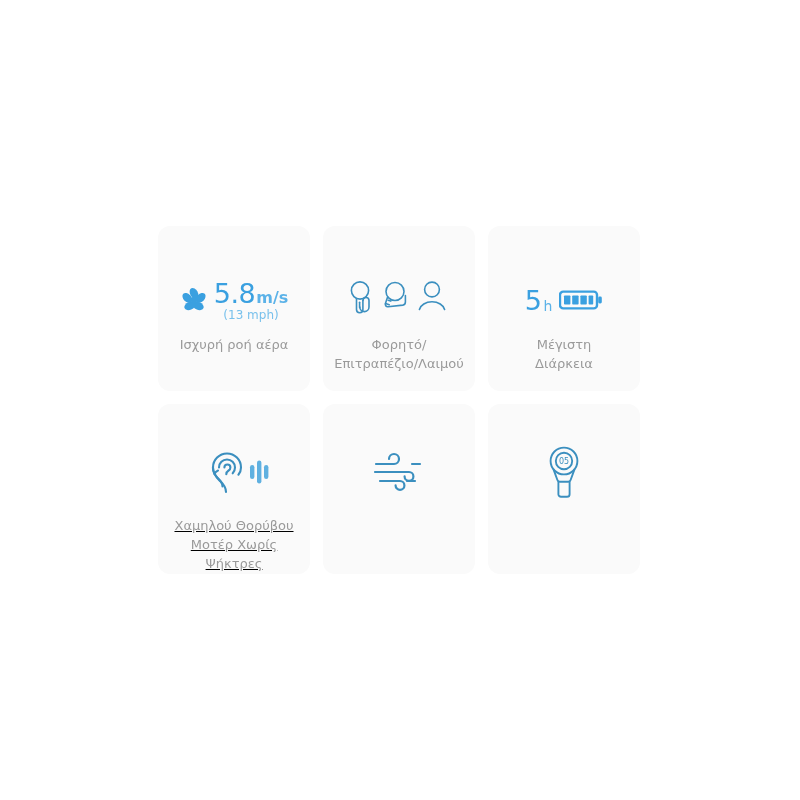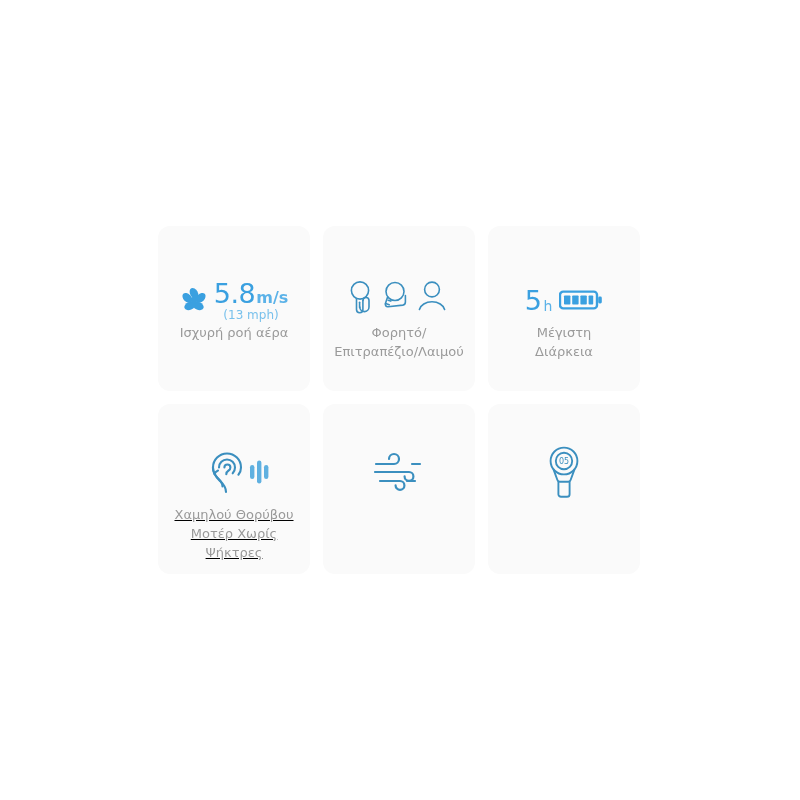--- a/index.html
+++ b/index.html
@@ -90,21 +90,21 @@
     font-size: 27px;
     color: #3aa0e0;
     letter-spacing: -0.5px;
   }
   .battery-unit {
     font-size: 14px;
     color: #5bb2e8;
   }
 
   .caption {
-    margin-top: 2px;
+    margin-top: 14px;
     text-align: center;
     font-size: 13px;
     line-height: 1.45;
     color: #9a9a9a;
     padding: 0 6px;
     white-space: pre-line;
   }
   .card-r2 .caption { }
 </style>
 </head>

